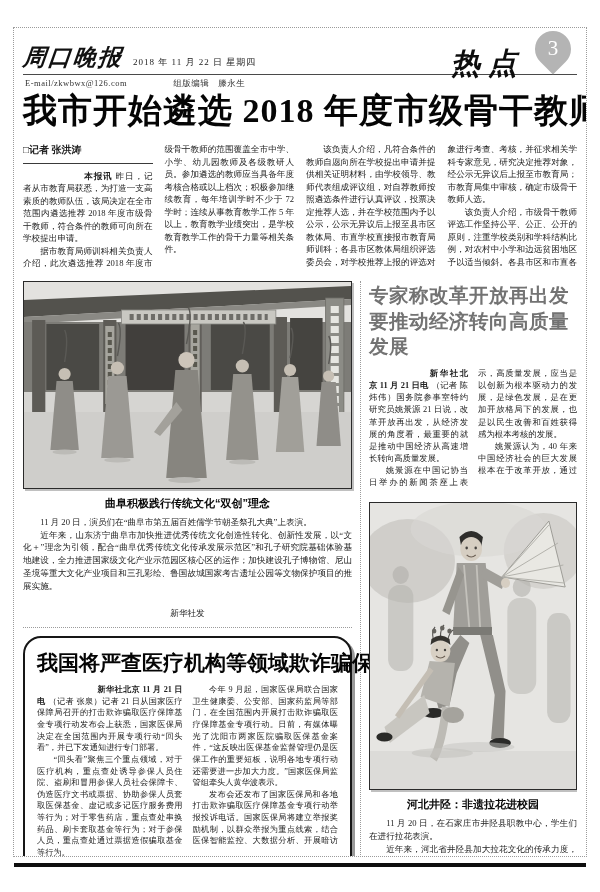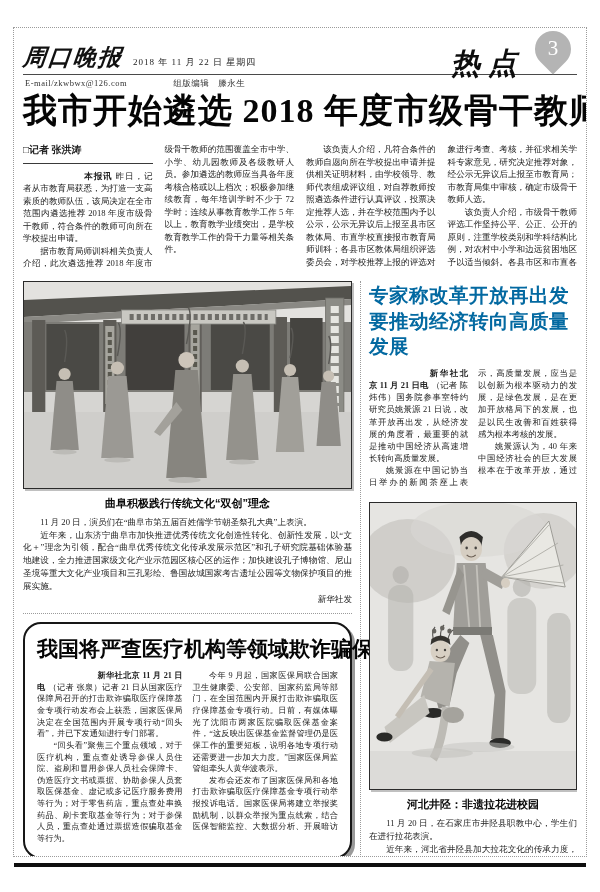--- a/index.html
+++ b/index.html
@@ -61,40 +61,40 @@
   
   .photo-frame { border: 1px solid #2a2a2a; box-shadow: 2px 2px 0 #c0c0c0; background: #d8d7d4; overflow: hidden; }
   .photo-frame svg { display: block; width: 100%; height: 100%; }
   .frame-l { height: 208px; }
   .frame-r { height: 288px; margin-top: 6px; }
   .cap-title {
     text-align: center; font-weight: bold; font-size: 11px; margin: 7px 0 5px;
     font-family: "Liberation Sans", sans-serif; color: #0a0a0a;
   }
   .body-text { font-size: 8.6px; line-height: 1.48; text-align: justify; color: #222; }
-  .credit { text-align: right; font-size: 8.6px; margin-top: 1px; }
+  .credit { text-align: center; font-size: 8.6px; margin-top: 15px; }
   .dotted-sep { border-top: 1px dotted #9b9b9b; margin: 7px 0 8px; }
   
   .round-box {
     border: 2px solid #161616; border-radius: 18px; box-shadow: 3px 3px 0 #9a9a9a;
     padding: 9px 12px 11px; background: #fff;
   }
   .box-title {
     text-align: center; font-weight: bold; font-size: 21px; margin: 2px 0 7px;
     font-family: "Liberation Sans", sans-serif; white-space: nowrap; color: #050505;
   }
   .box-cols {
     column-count: 2; column-gap: 10px; column-fill: auto; height: 176px; overflow: hidden;
     font-size: 8.2px; line-height: 1.42; text-align: justify; color: #222;
   }
   .box-cols p { text-indent: 2em; }
   
   .sub-headline {
     font-weight: bold; font-size: 19.5px; line-height: 1.32; margin: 2px 0 8px;
-    font-family: "Liberation Sans", sans-serif; color: #0369a1; text-align: left;
+    font-family: "Liberation Sans", sans-serif; color: #737373; text-align: left;
     letter-spacing: .5px;
   }
   .reform-cols {
     column-count: 2; column-gap: 10px; column-fill: auto; height: 128px; overflow: hidden;
     font-size: 8.4px; line-height: 1.44; text-align: justify; color: #222;
   }
   .reform-cols p { text-indent: 2em; }
   
   .bottom-rule {
     position: absolute; left: 14px; right: 14px; top: 863px; height: 4px;

